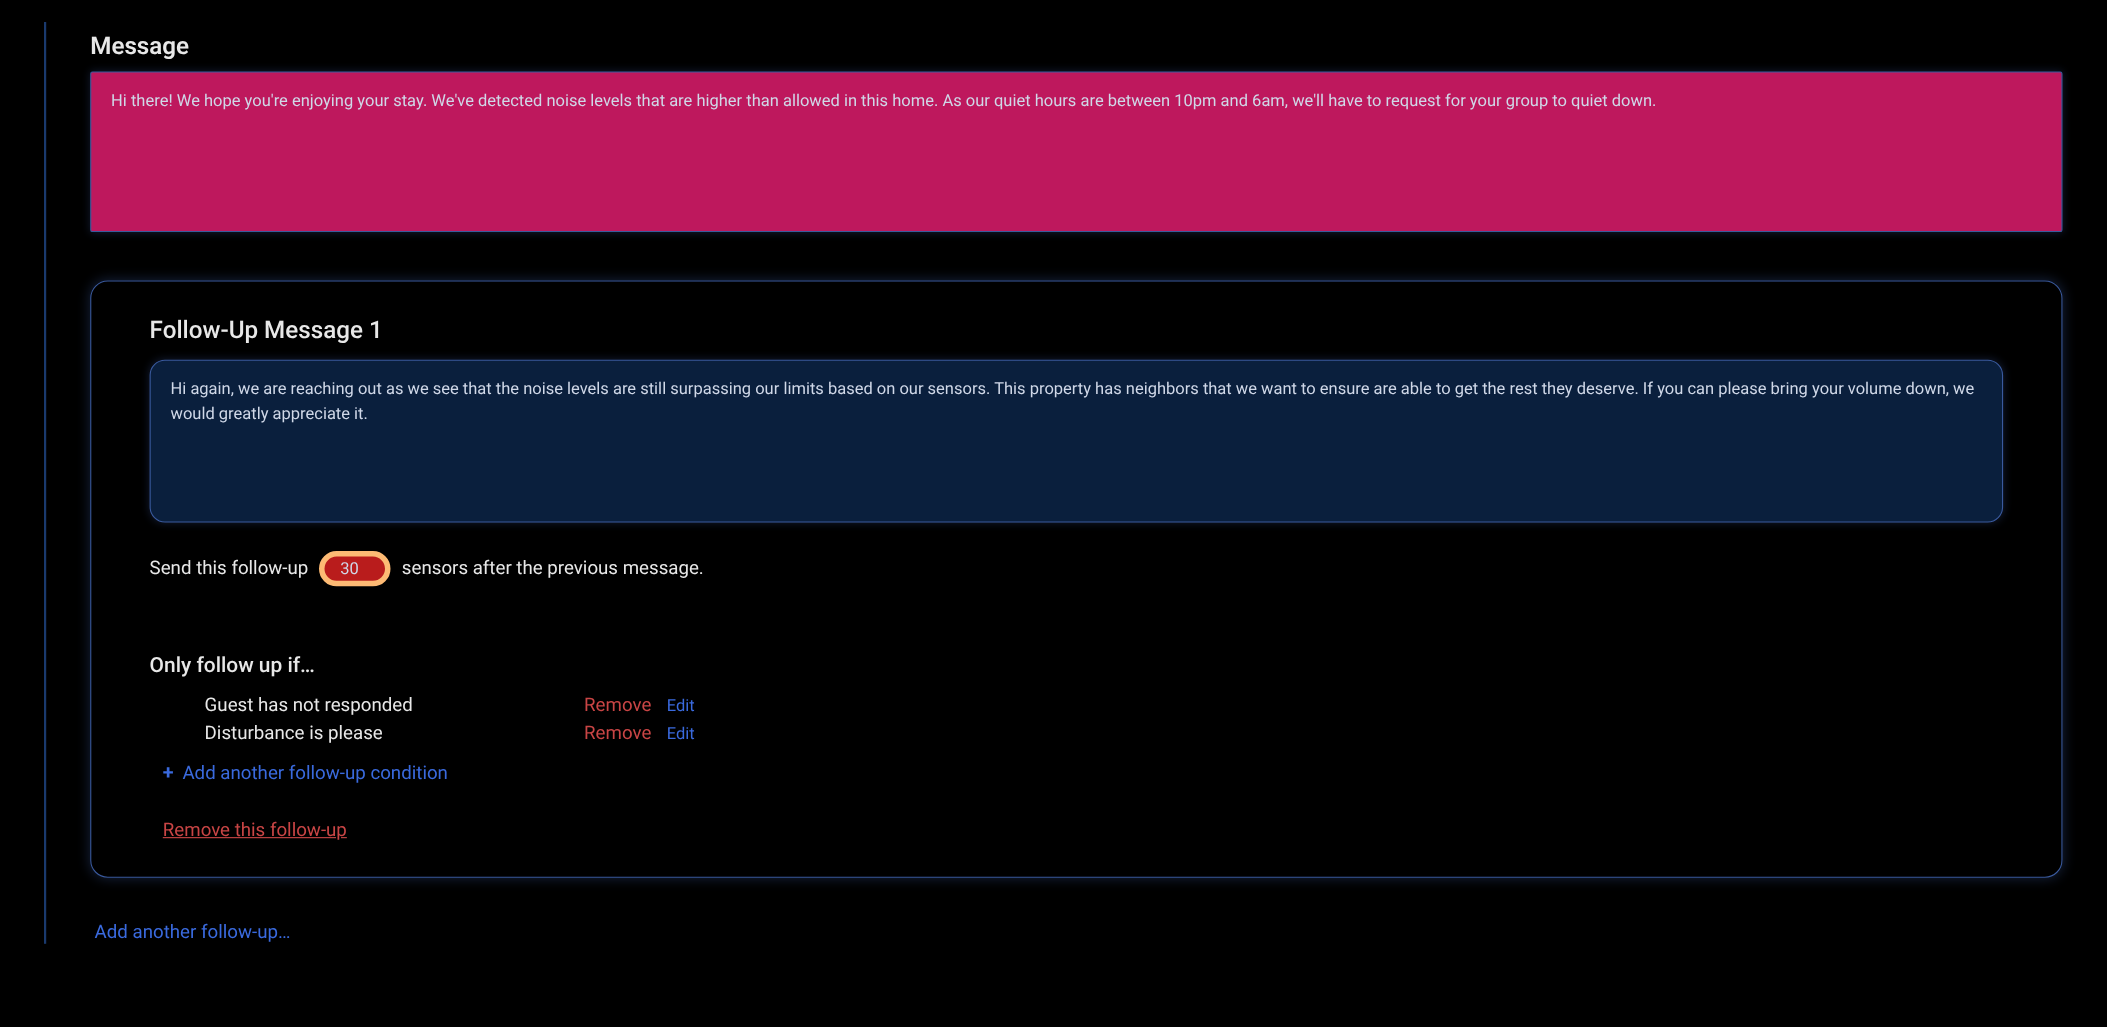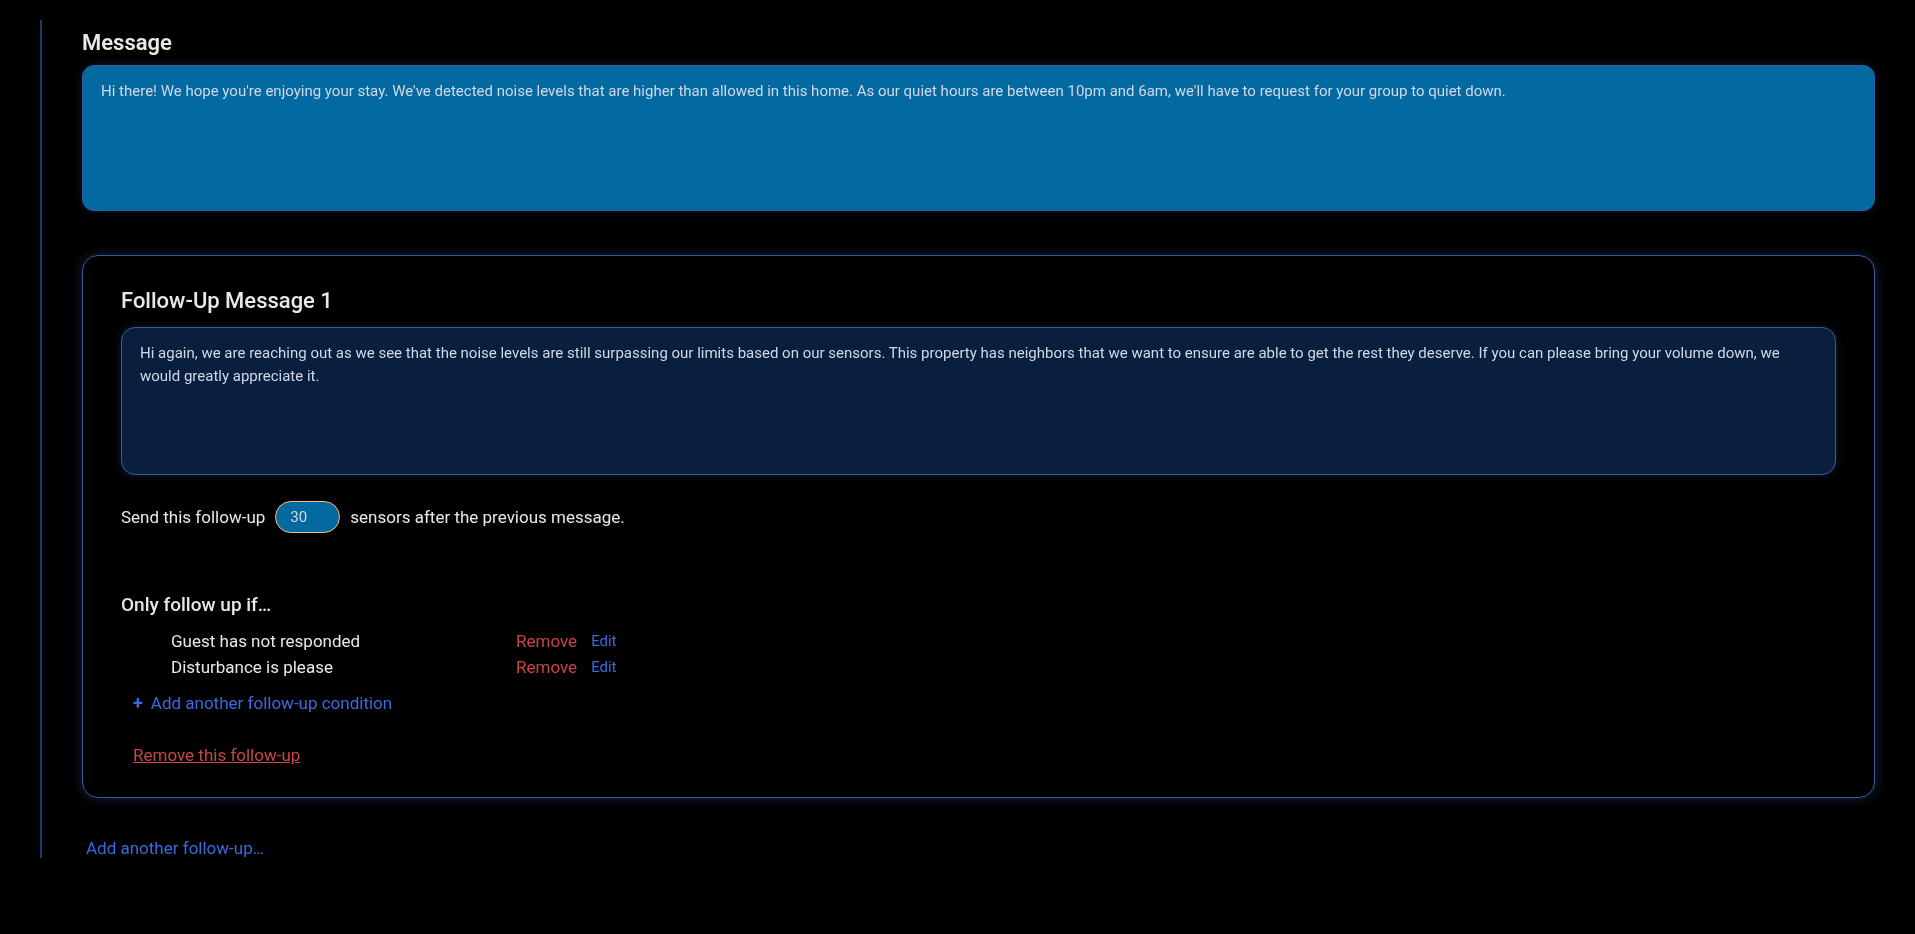--- a/index.html
+++ b/index.html
@@ -25,37 +25,37 @@
     .section-label {
       font-size: 22px;
       font-weight: 600;
       color: #e8e8e8;
       margin-bottom: 10px;
     }
 
     .message-textarea {
       width: 100%;
       height: 146px;
-      background-color: #0369a1;
+      background-color: #be185d;
       border: 1px solid #3a5a9e;
-      border-radius: 12px;
+      border-radius: 2px;
       padding: 14px 18px;
       color: #d0d8e8;
       font-size: 15px;
       font-family: inherit;
       resize: none;
       line-height: 1.5;
       box-shadow: 0 0 8px rgba(58, 90, 158, 0.3);
     }
 
     .followup-container {
       margin-top: 40px;
       border: 1px solid #3a5a9e;
       border-radius: 16px;
-      padding: 32px 38px;
+      padding: 32px 53px;
       box-shadow: 0 0 12px rgba(58, 90, 158, 0.4);
     }
 
     .followup-label {
       font-size: 22px;
       font-weight: 500;
       color: #e8e8e8;
       margin-bottom: 14px;
     }
 
@@ -79,22 +79,22 @@
       align-items: center;
       gap: 10px;
       margin-top: 22px;
       font-size: 17px;
       color: #e8e8e8;
     }
 
     .timing-input {
       width: 65px;
       height: 32px;
-      background-color: #0369a1;
-      border: 1px solid #fdba74;
+      background-color: #b91c1c;
+      border: 5px solid #fdba74;
       border-radius: 16px;
       padding: 4px 14px;
       color: #d0d8e8;
       font-size: 15px;
       font-family: inherit;
       text-align: left;
     }
 
     .conditions-label {
       font-size: 19px;

